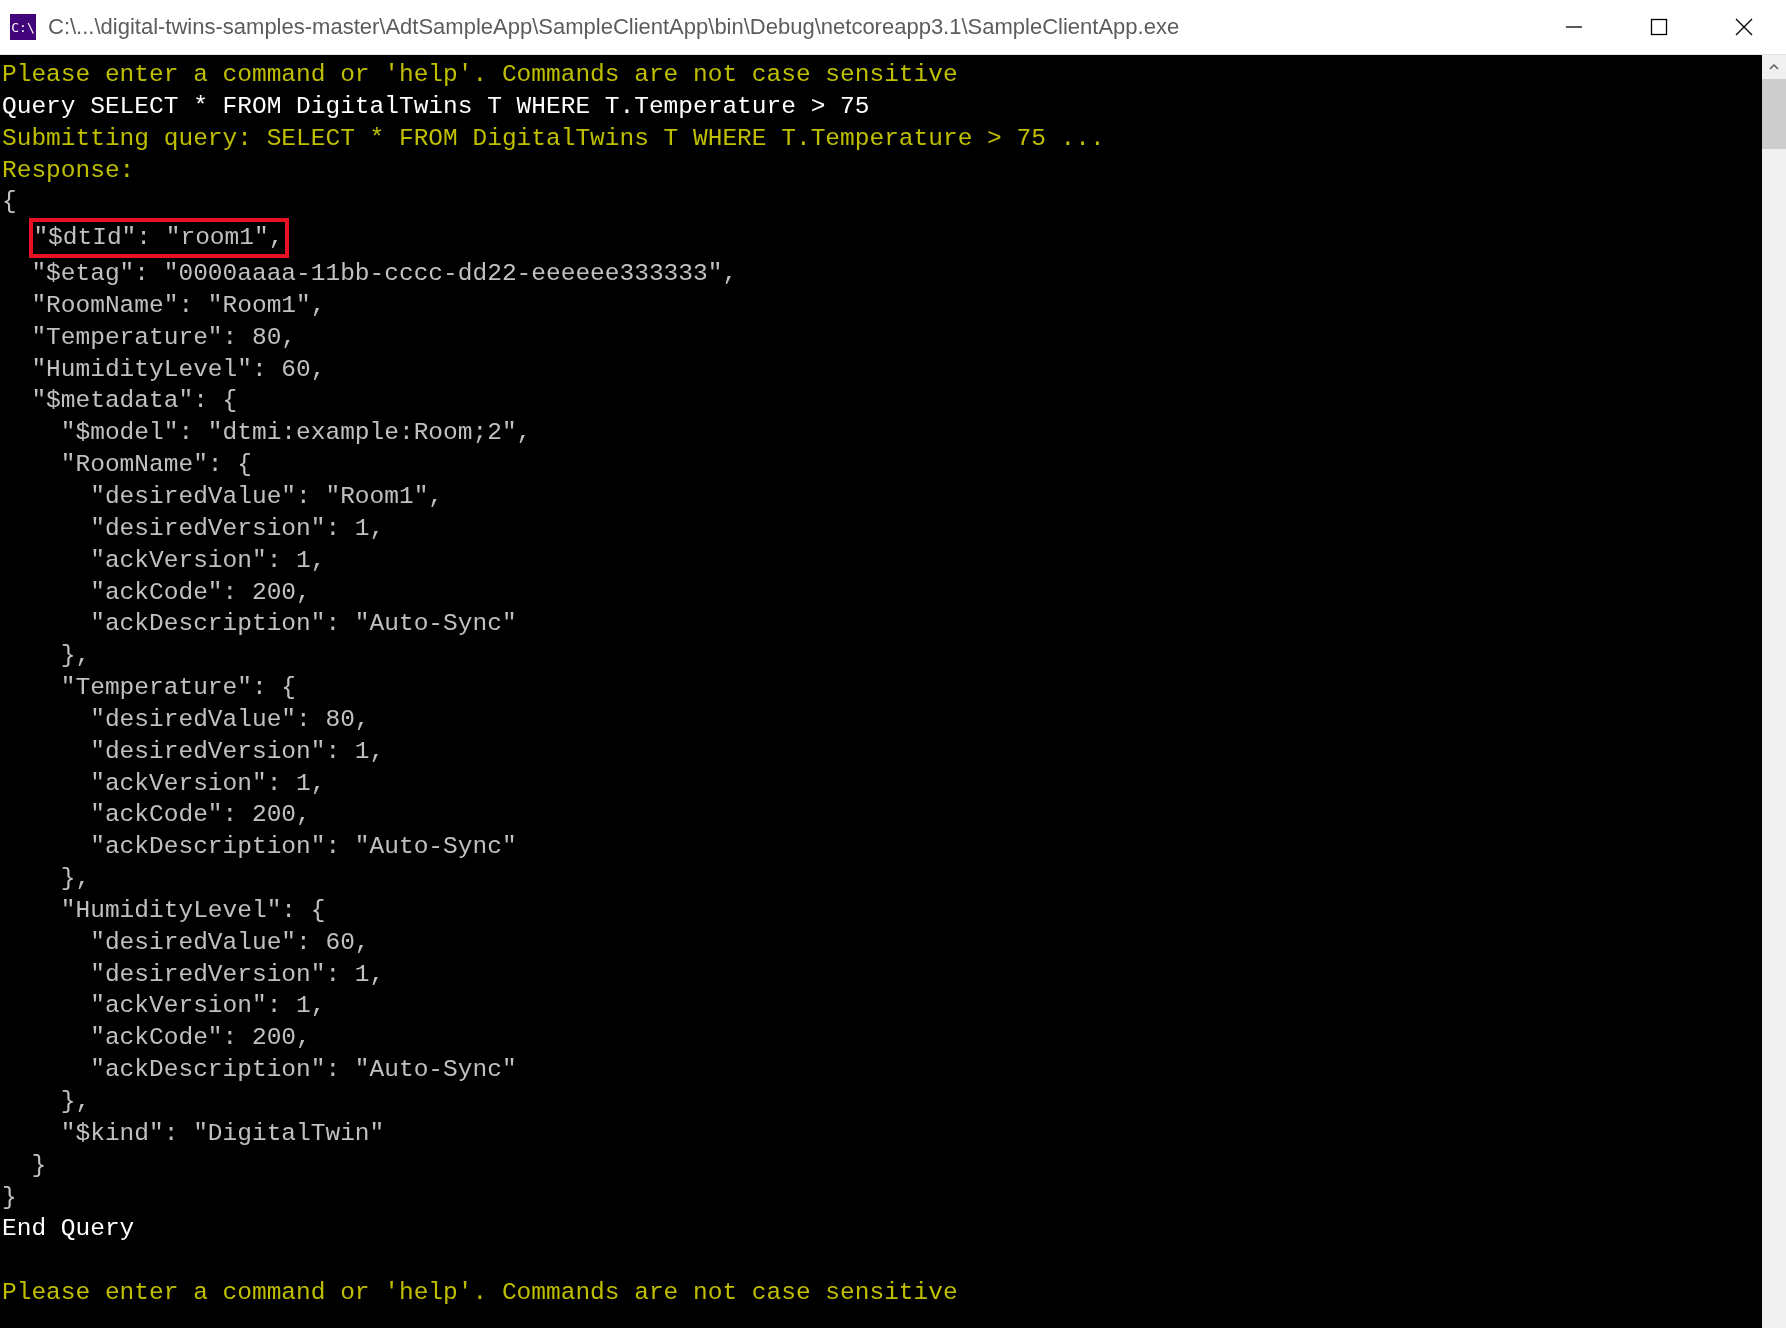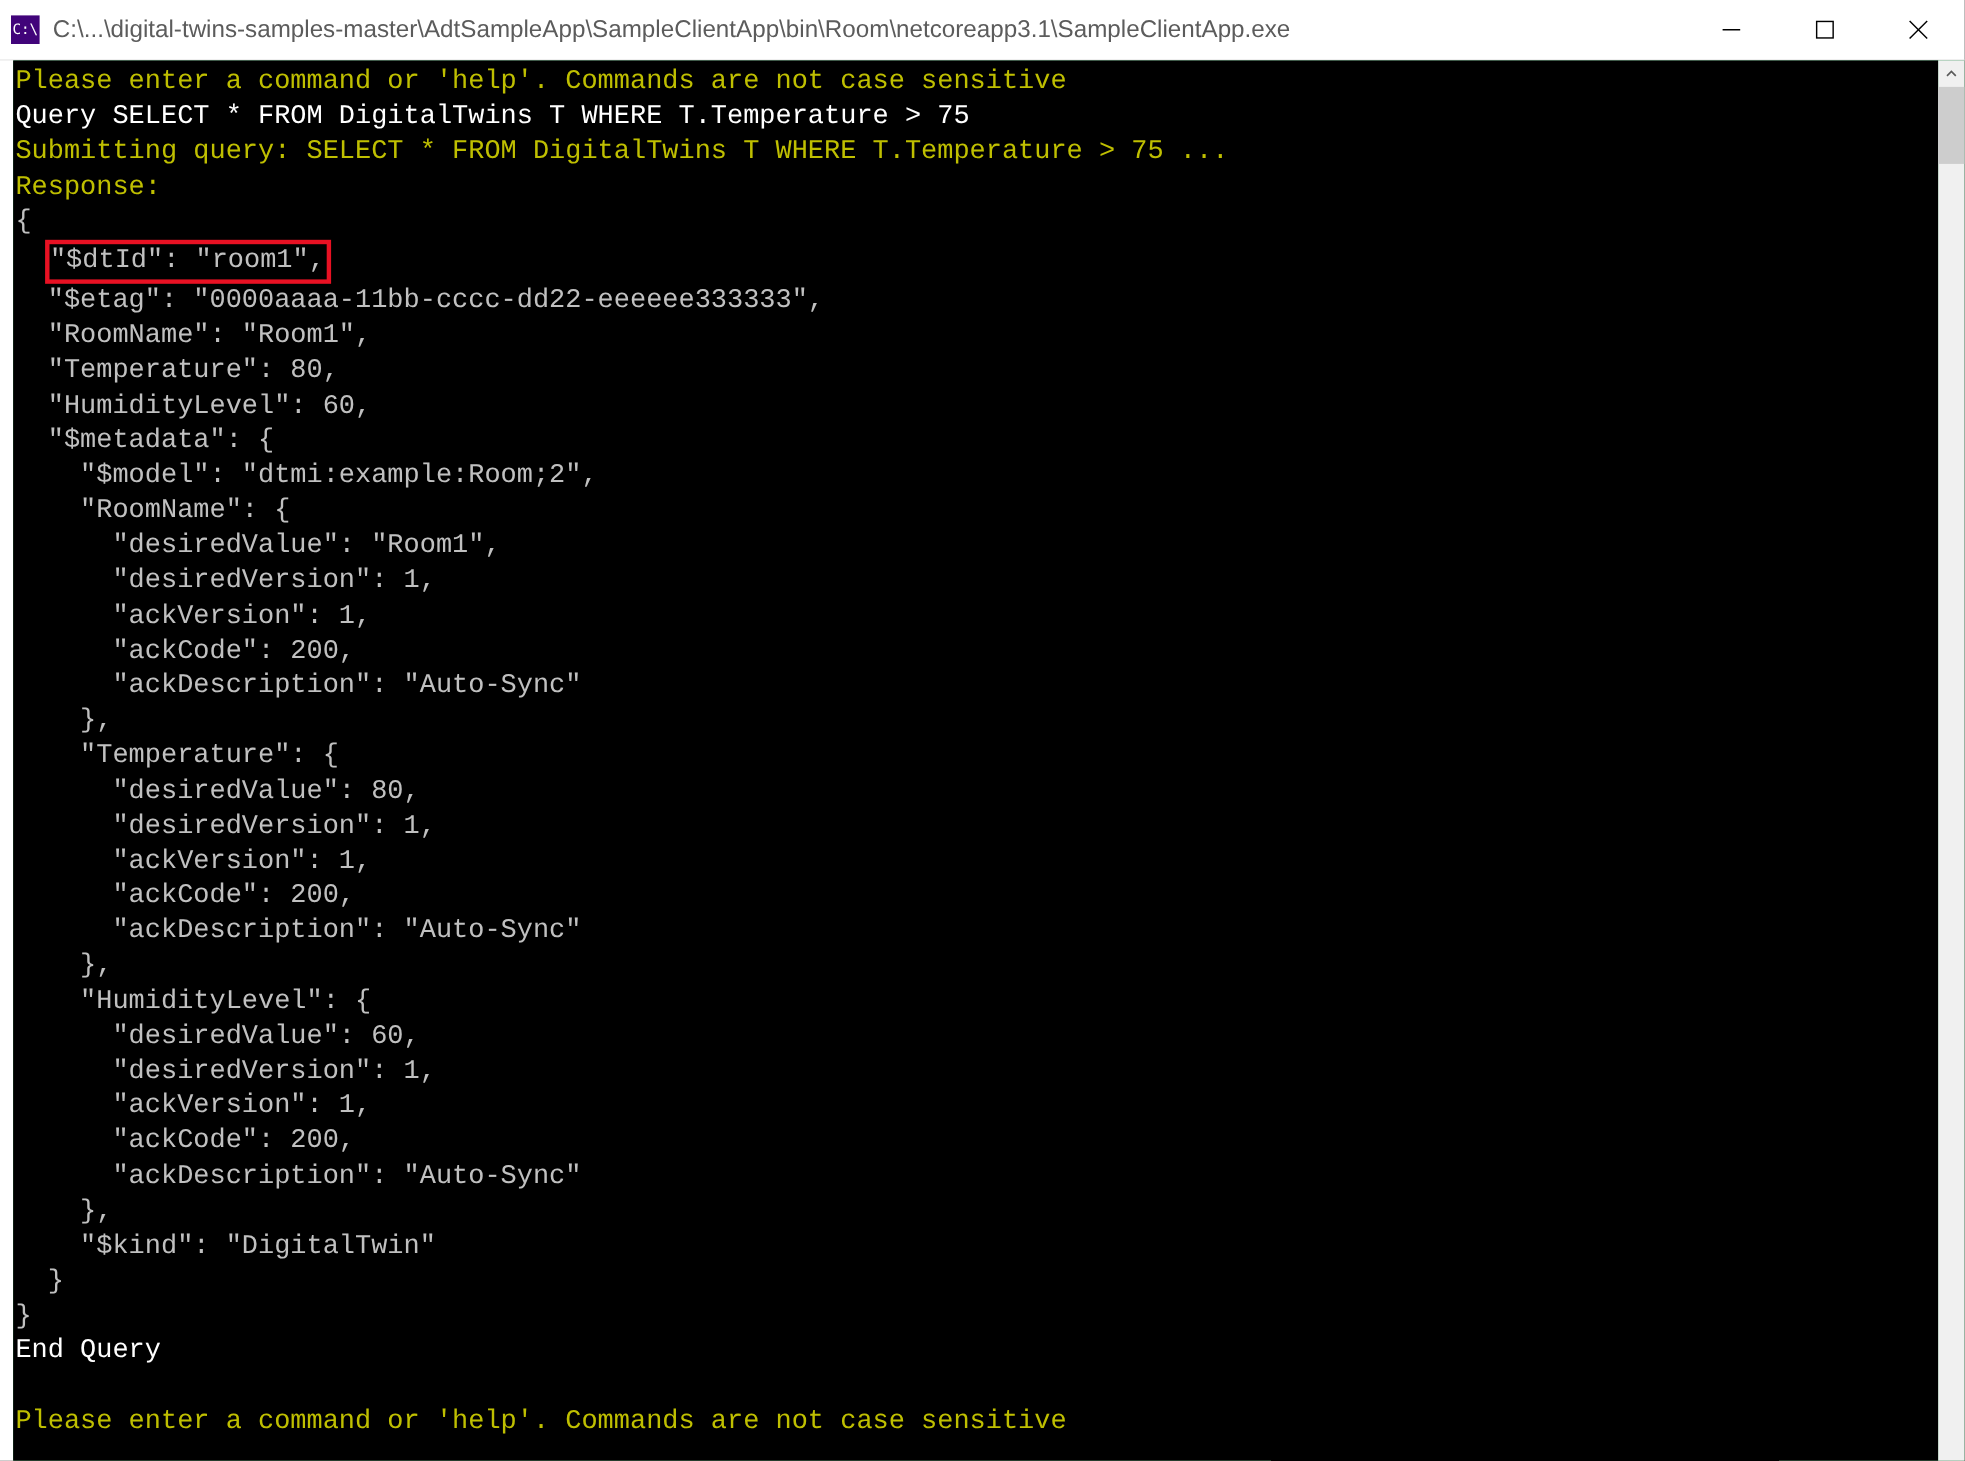--- a/index.html
+++ b/index.html
@@ -58,22 +58,21 @@
     .titlebar-btn svg {
       width: 18px;
       height: 18px;
       stroke: #000000;
       stroke-width: 1.3;
       fill: none;
     }
     .console-wrapper {
       position: relative;
       height: calc(100% - 55px);
-      background: #15803d;
-      margin-left: 12px;
+      background: #5eead4;
     }
     .console {
       width: calc(100% - 24px);
       height: 100%;
       background: #000000;
       font-family: Consolas, "Courier New", monospace;
       font-size: 24.5px;
       line-height: 1.3;
       padding: 4px 2px 0 2px;
       white-space: pre;
@@ -113,21 +112,21 @@
       margin-left: -2px;
     }
   </style>
 </head>
 <body>
 
 <div class="titlebar">
   <div class="titlebar-icon">
     <span>C:\</span>
   </div>
-  <div class="titlebar-text">C:\...\digital-twins-samples-master\AdtSampleApp\SampleClientApp\bin\Room\netcoreapp3.1\SampleClientApp.exe</div>
+  <div class="titlebar-text">C:\...\digital-twins-samples-master\AdtSampleApp\SampleClientApp\bin\Debug\netcoreapp3.1\SampleClientApp.exe</div>
   <div class="titlebar-controls">
     <div class="titlebar-btn">
       <svg viewBox="0 0 18 18">
           <line x1="1" y1="9" x2="17" y2="9"></line>
         </svg>
     </div>
     <div class="titlebar-btn">
       <svg viewBox="0 0 18 18">
           <rect x="1.5" y="1.5" width="15" height="15"></rect>
         </svg>

